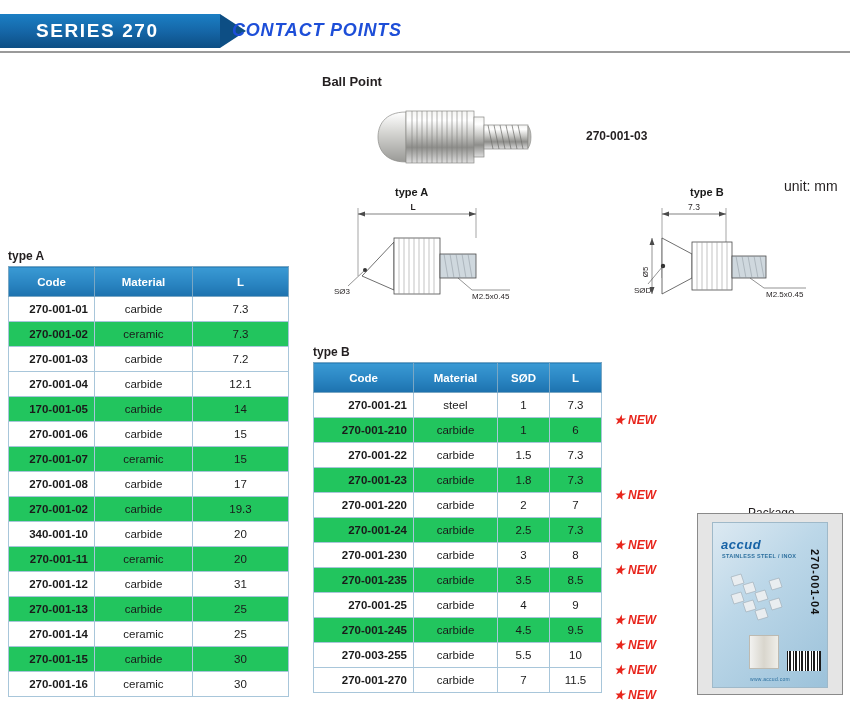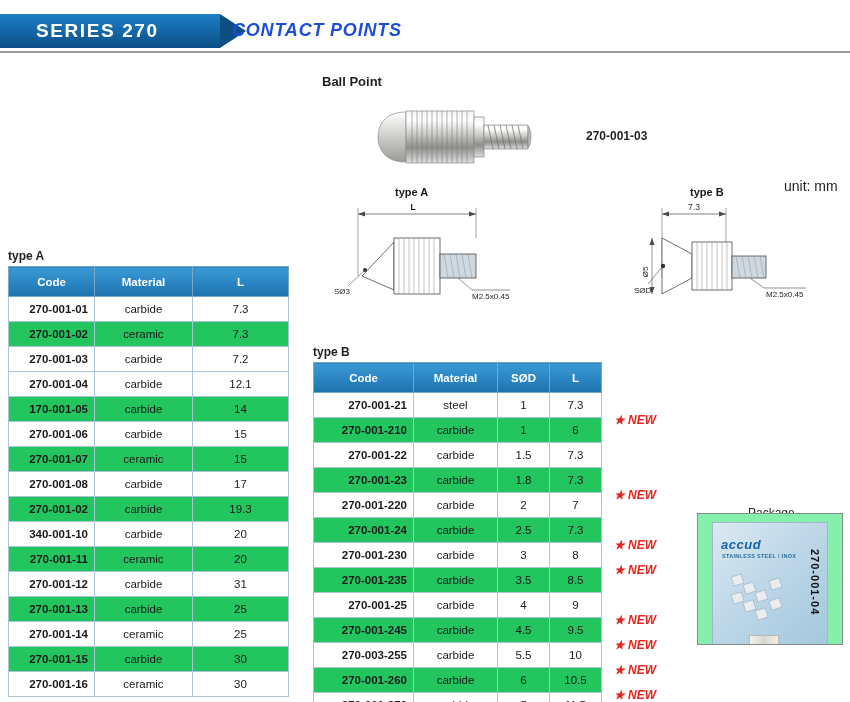--- a/index.html
+++ b/index.html
@@ -126,22 +126,22 @@
   .new-cell {
     height: 25px; line-height: 25px;
     font-size: 12px; font-weight: bold; font-style: italic;
     color: #e8251c;
     padding-left: 6px;
   }
   .new-cell.empty { color: transparent; }
 
   
   .package-box {
-    position: absolute; left: 697px; top: 513px; width: 146px; height: 132px;
-    border: 1px solid #8a8a8a; background: #86efac;
+    position: absolute; left: 697px; top: 513px; width: 146px; height: 182px;
+    border: 1px solid #8a8a8a; background: #e5e5e5;
     overflow: hidden;
   }
   .pkg-card {
     position: absolute; left: 14px; top: 8px; width: 116px; height: 166px;
     background: linear-gradient(135deg, #dce9f2 0%, #bcd7e8 40%, #9cc2da 100%);
     border: 1px solid #9fb9c9;
   }
   .pkg-brand {
     position: absolute; left: 8px; top: 14px;
     font-size: 13px; font-weight: bold; font-style: italic;
@@ -504,26 +504,20 @@
       <td class="code">270-001-245</td>
       <td>carbide</td>
       <td>4.5</td>
       <td>9.5</td>
     </tr>
     <tr class="plain">
       <td class="code">270-003-255</td>
       <td>carbide</td>
       <td>5.5</td>
       <td>10</td>
-    </tr>
-    <tr class="alt">
-      <td class="code">270-001-260</td>
-      <td>carbide</td>
-      <td>6</td>
-      <td>10.5</td>
     </tr>
     <tr class="plain">
       <td class="code">270-001-270</td>
       <td>carbide</td>
       <td>7</td>
       <td>11.5</td>
     </tr>
   </tbody>
 </table>
 

